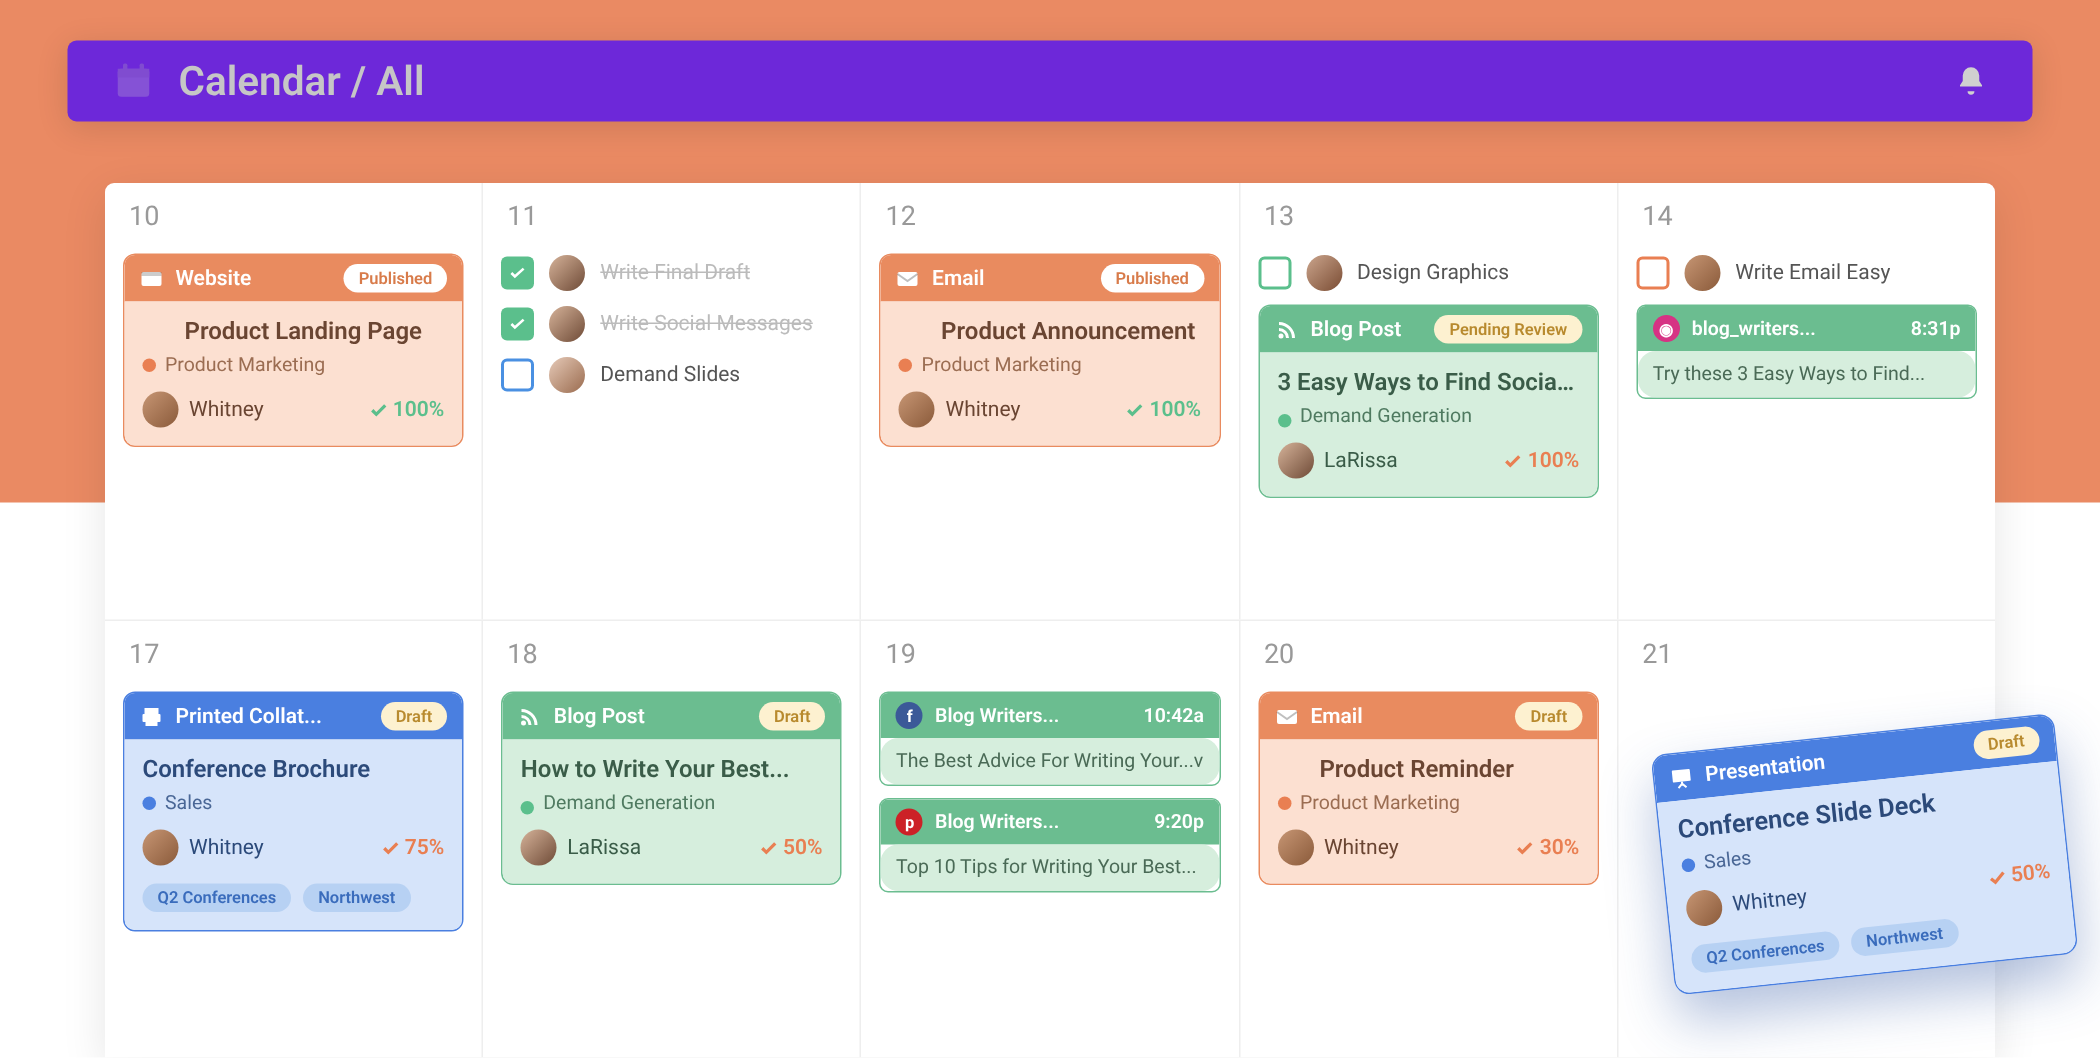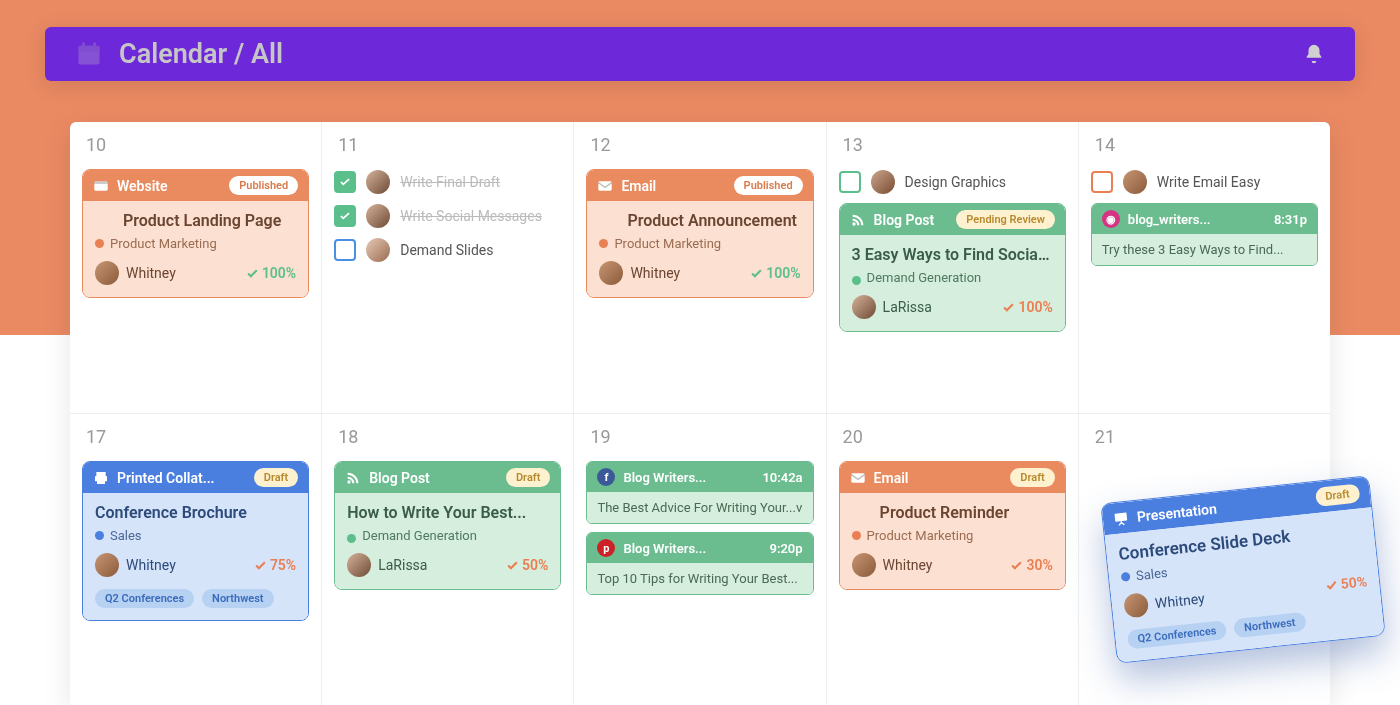--- a/index.html
+++ b/index.html
@@ -205,21 +205,21 @@
   .social-head {
     display:flex; align-items:center; gap:8px;
     padding:6px 10px;
     font-size:13px; font-weight:600;
   }
   .social-head .sicon { width:18px; height:18px; border-radius:50%; display:flex; align-items:center; justify-content:center; color:#fff; font-size:11px; font-weight:700; flex-shrink:0;}
   .social-head .handle { flex:1; white-space:nowrap; overflow:hidden; text-overflow:ellipsis; }
   .social-body { padding:8px 10px; font-size:13px; white-space:nowrap; overflow:hidden; text-overflow:ellipsis; }
 
   .s-green .social-head { background:#6bbd90; color:#fff; }
-  .s-green .social-body { background:#d6eedd; color:#4a6a56; }
+  .s-green .social-body { background:#d6eedd; color:#4a6a56;border-radius:12px; }
   .s-green { border:1px solid #6bbd90; }
 
   
   .floating {
     position:absolute;
     z-index: 20;
     bottom: 55px;
     right: 22px;
     width: 270px;
     transform: rotate(-6deg);

